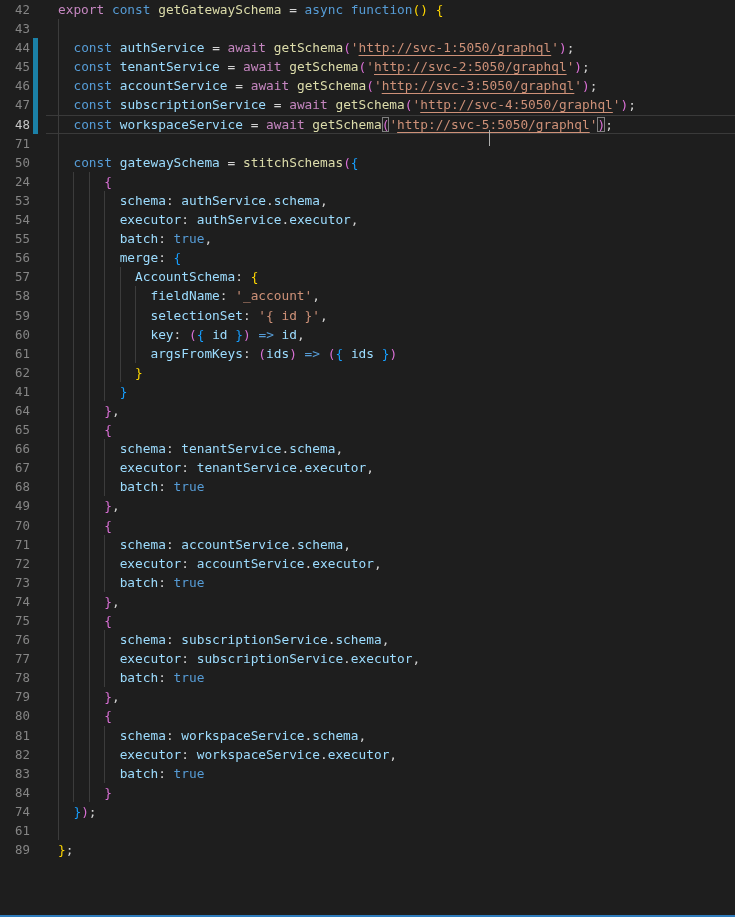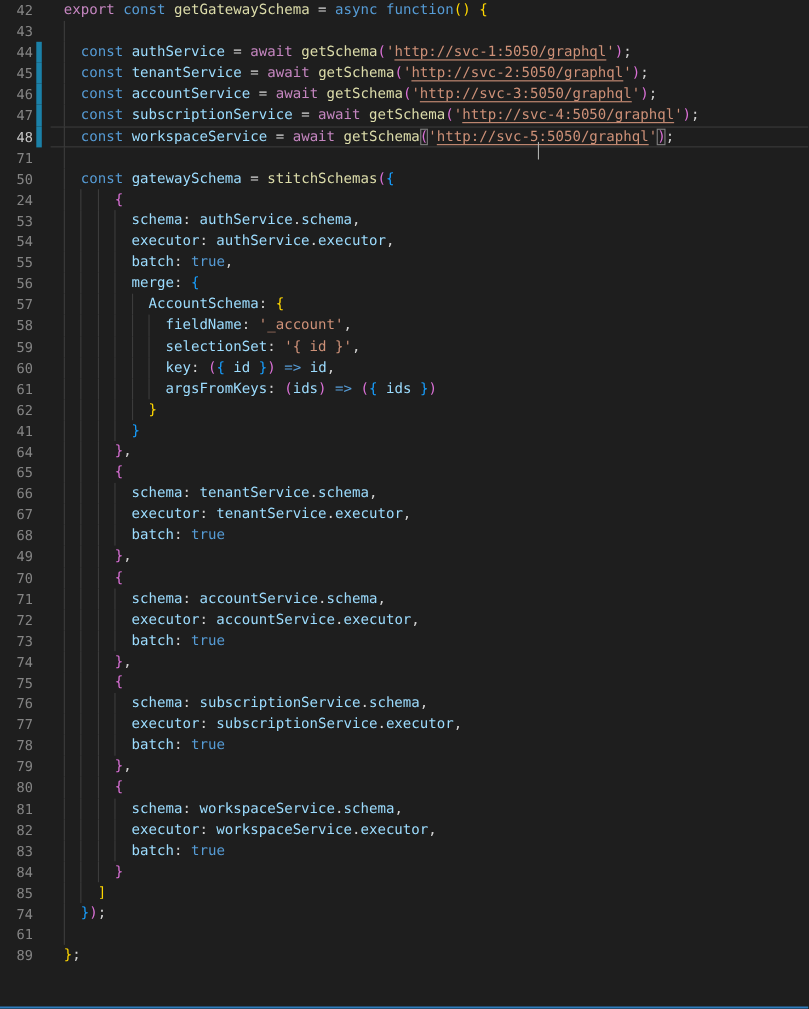--- a/index.html
+++ b/index.html
@@ -82,19 +82,18 @@
       <div class="line"><div class="num">75</div><div class="guide" style="left: 58px;"></div><div class="guide" style="left: 73.418px;"></div><div class="guide" style="left: 88.836px;"></div><div class="code"><span style="color: rgb(212, 212, 212);">      </span><span style="color: rgb(218, 112, 214);">{</span></div></div>
       <div class="line"><div class="num">76</div><div class="guide" style="left: 58px;"></div><div class="guide" style="left: 73.418px;"></div><div class="guide" style="left: 88.836px;"></div><div class="guide" style="left: 104.254px;"></div><div class="code"><span style="color: rgb(212, 212, 212);">        </span><span style="color: rgb(156, 220, 254);">schema</span><span style="color: rgb(212, 212, 212);">: </span><span style="color: rgb(156, 220, 254);">subscriptionService</span><span style="color: rgb(212, 212, 212);">.</span><span style="color: rgb(156, 220, 254);">schema</span><span style="color: rgb(212, 212, 212);">,</span></div></div>
       <div class="line"><div class="num">77</div><div class="guide" style="left: 58px;"></div><div class="guide" style="left: 73.418px;"></div><div class="guide" style="left: 88.836px;"></div><div class="guide" style="left: 104.254px;"></div><div class="code"><span style="color: rgb(212, 212, 212);">        </span><span style="color: rgb(156, 220, 254);">executor</span><span style="color: rgb(212, 212, 212);">: </span><span style="color: rgb(156, 220, 254);">subscriptionService</span><span style="color: rgb(212, 212, 212);">.</span><span style="color: rgb(156, 220, 254);">executor</span><span style="color: rgb(212, 212, 212);">,</span></div></div>
       <div class="line"><div class="num">78</div><div class="guide" style="left: 58px;"></div><div class="guide" style="left: 73.418px;"></div><div class="guide" style="left: 88.836px;"></div><div class="guide" style="left: 104.254px;"></div><div class="code"><span style="color: rgb(212, 212, 212);">        </span><span style="color: rgb(156, 220, 254);">batch</span><span style="color: rgb(212, 212, 212);">: </span><span style="color: rgb(86, 156, 214);">true</span></div></div>
       <div class="line"><div class="num">79</div><div class="guide" style="left: 58px;"></div><div class="guide" style="left: 73.418px;"></div><div class="guide" style="left: 88.836px;"></div><div class="code"><span style="color: rgb(212, 212, 212);">      </span><span style="color: rgb(218, 112, 214);">}</span><span style="color: rgb(212, 212, 212);">,</span></div></div>
       <div class="line"><div class="num">80</div><div class="guide" style="left: 58px;"></div><div class="guide" style="left: 73.418px;"></div><div class="guide" style="left: 88.836px;"></div><div class="code"><span style="color: rgb(212, 212, 212);">      </span><span style="color: rgb(218, 112, 214);">{</span></div></div>
       <div class="line"><div class="num">81</div><div class="guide" style="left: 58px;"></div><div class="guide" style="left: 73.418px;"></div><div class="guide" style="left: 88.836px;"></div><div class="guide" style="left: 104.254px;"></div><div class="code"><span style="color: rgb(212, 212, 212);">        </span><span style="color: rgb(156, 220, 254);">schema</span><span style="color: rgb(212, 212, 212);">: </span><span style="color: rgb(156, 220, 254);">workspaceService</span><span style="color: rgb(212, 212, 212);">.</span><span style="color: rgb(156, 220, 254);">schema</span><span style="color: rgb(212, 212, 212);">,</span></div></div>
       <div class="line"><div class="num">82</div><div class="guide" style="left: 58px;"></div><div class="guide" style="left: 73.418px;"></div><div class="guide" style="left: 88.836px;"></div><div class="guide" style="left: 104.254px;"></div><div class="code"><span style="color: rgb(212, 212, 212);">        </span><span style="color: rgb(156, 220, 254);">executor</span><span style="color: rgb(212, 212, 212);">: </span><span style="color: rgb(156, 220, 254);">workspaceService</span><span style="color: rgb(212, 212, 212);">.</span><span style="color: rgb(156, 220, 254);">executor</span><span style="color: rgb(212, 212, 212);">,</span></div></div>
       <div class="line"><div class="num">83</div><div class="guide" style="left: 58px;"></div><div class="guide" style="left: 73.418px;"></div><div class="guide" style="left: 88.836px;"></div><div class="guide" style="left: 104.254px;"></div><div class="code"><span style="color: rgb(212, 212, 212);">        </span><span style="color: rgb(156, 220, 254);">batch</span><span style="color: rgb(212, 212, 212);">: </span><span style="color: rgb(86, 156, 214);">true</span></div></div>
       <div class="line"><div class="num">84</div><div class="guide" style="left: 58px;"></div><div class="guide" style="left: 73.418px;"></div><div class="guide" style="left: 88.836px;"></div><div class="code"><span style="color: rgb(212, 212, 212);">      </span><span style="color: rgb(218, 112, 214);">}</span></div></div>
-      <div class="line"><div class="num">85</div><div class="guide" style="left: 58px;"></div><div class="guide" style="left: 73.418px;"></div><div class="code"><span style="color: rgb(212, 212, 212);">    </span><span style="color: rgb(255, 215, 0);">]</span></div></div>
       <div class="line"><div class="num">74</div><div class="guide" style="left: 58px;"></div><div class="code"><span style="color: rgb(212, 212, 212);">  </span><span style="color: rgb(23, 159, 255);">}</span><span style="color: rgb(218, 112, 214);">)</span><span style="color: rgb(212, 212, 212);">;</span></div></div>
       <div class="line"><div class="num">61</div><div class="guide" style="left: 58px;"></div></div>
       <div class="line"><div class="num">89</div><div class="code"><span style="color: rgb(255, 215, 0);">}</span><span style="color: rgb(212, 212, 212);">;</span></div></div>
     </div>
   <div class="panel-border"></div>
 </div>
 
 </body></html>

